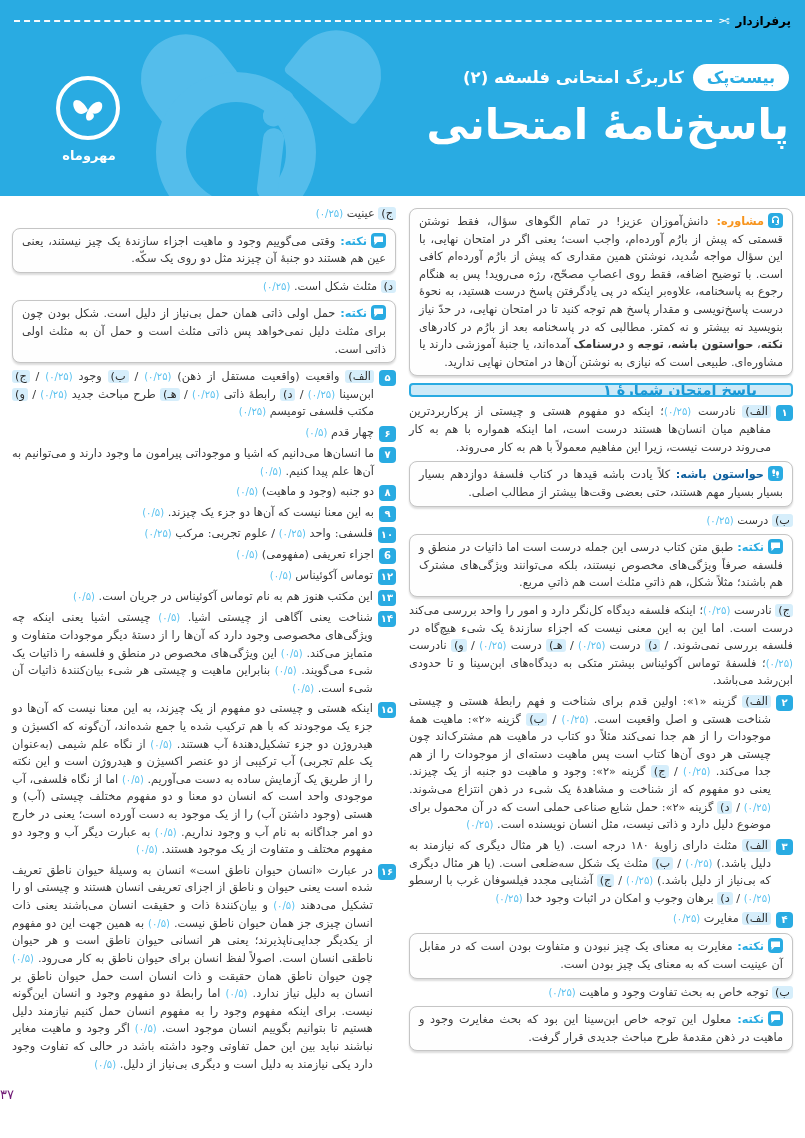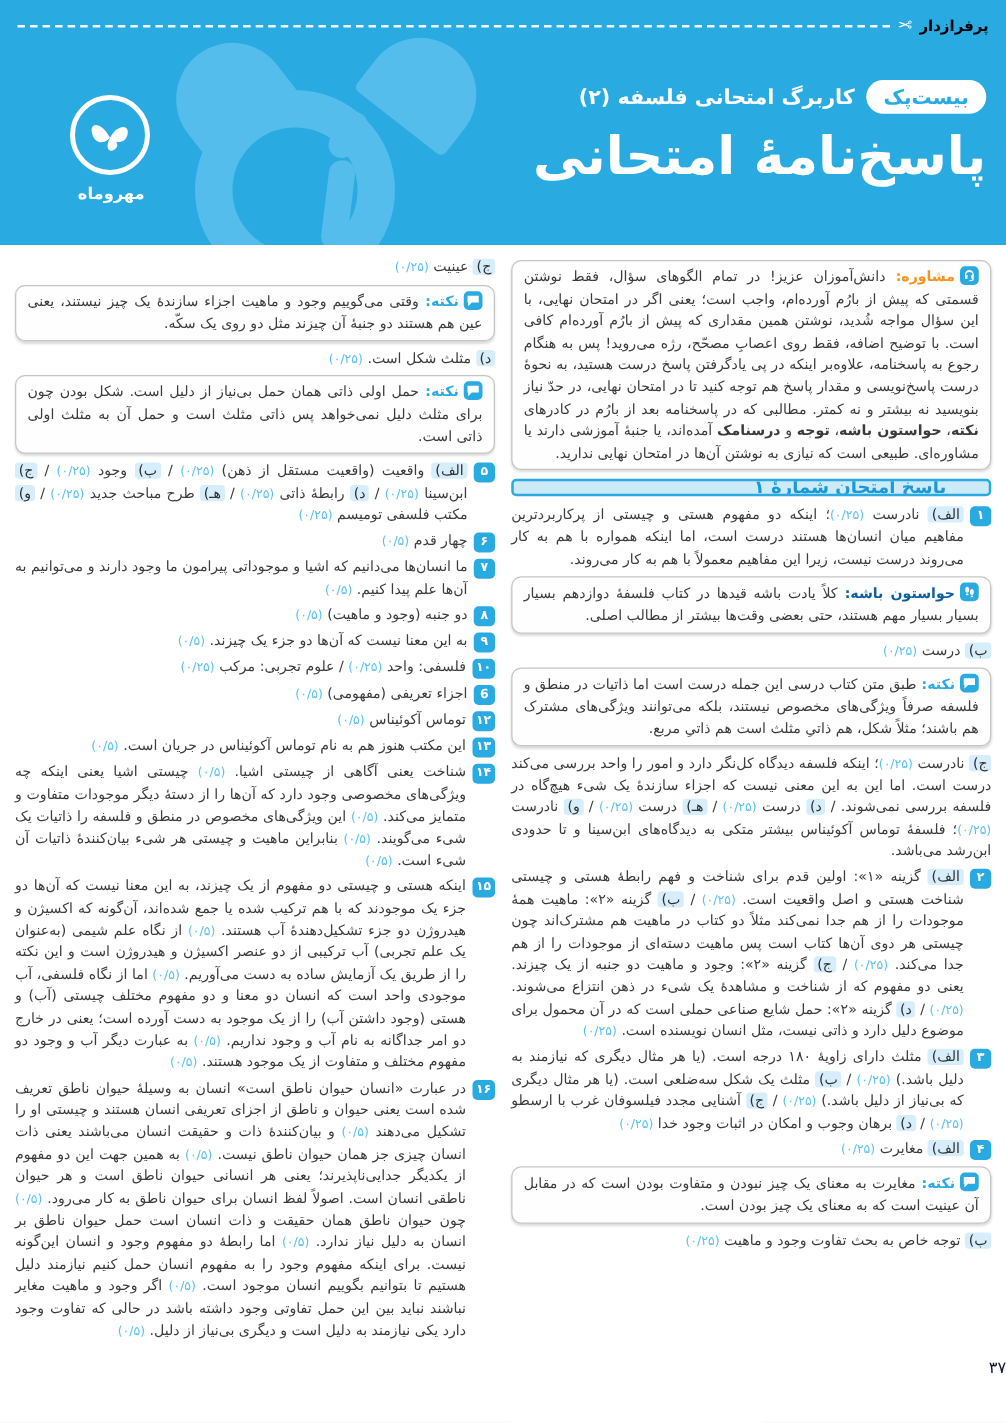--- a/index.html
+++ b/index.html
@@ -70,22 +70,22 @@
   .advice-label { color:#f7941d; }
 
   .section-header { display:flex; direction:rtl; align-items:center; height:14px;
                     border:2px solid #29abe2; background:#cdeaf8; border-radius:4px;
                     margin:7px 0 6px; overflow:hidden; }
   .hatch { width:24px; flex:0 0 24px; border-left:2px solid #29abe2;
            background:repeating-linear-gradient(45deg,#ffffff 0 3px,#8fd2f2 3px 6px); }
   .section-title { color:#1b99d6; font-weight:bold; font-size:14.5px;
                    line-height:27px; padding:0 10px; }
 
-  .footer-num { position:absolute; bottom:36px; left:0; right:0; text-align:right;
-                color:#0f172a; font-size:13px; }
+  .footer-num { position:absolute; bottom:36px; left:0; right:0; text-align:left;
+                color:#701a75; font-size:13px; }
 </style>
 </head>
 <body>
 
 <div class="page">
 
   <div class="header">
     <div class="cutline">
       <span class="cut-label">پرفرازدار</span>
       <span class="scissors">✂</span>
@@ -153,20 +153,23 @@
           <span class="item-body"><span class="part-label">الف)</span><span class="t"> مثلث دارای زاویهٔ ۱۸۰ درجه است. (یا هر مثال دیگری که نیازمند به دلیل باشد.) </span><span class="score">(۰/۲۵)</span><span class="t"> / </span><span class="part-label">ب)</span><span class="t"> مثلث یک شکل سه‌ضلعی است. (یا هر مثال دیگری که بی‌نیاز از دلیل باشد.) </span><span class="score">(۰/۲۵)</span><span class="t"> / </span><span class="part-label">ج)</span><span class="t"> آشنایی مجدد فیلسوفان غرب با ارسطو </span><span class="score">(۰/۲۵)</span><span class="t"> / </span><span class="part-label">د)</span><span class="t"> برهان وجوب و امکان در اثبات وجود خدا </span><span class="score">(۰/۲۵)</span></span>
         </div>
         <div class="item">
           <span class="num">۴</span>
           <span class="item-body"><span class="part-label">الف)</span><span class="t"> مغایرت </span><span class="score">(۰/۲۵)</span></span>
         </div>
         <div class="box note"><span class="box-icon"><svg viewBox="0 0 24 24">
               <path fill="#fff" d="M3 4h18v11H10l-6 6v-6H3z"></path>
             </svg></span><span class="box-label note-label">نکته: </span><span class="t">مغایرت به معنای یک چیز نبودن و متفاوت بودن است که در مقابل آن عینیت است که به معنای یک چیز بودن است.</span></div>
         <div class="cont-line"><span class="part-label">ب)</span><span class="t"> توجه خاص به بحث تفاوت وجود و ماهیت </span><span class="score">(۰/۲۵)</span></div>
+        <div class="box note"><span class="box-icon"><svg viewBox="0 0 24 24">
+              <path fill="#fff" d="M3 4h18v11H10l-6 6v-6H3z"></path>
+            </svg></span><span class="box-label note-label">نکته: </span><span class="t">معلول این توجه خاص ابن‌سینا این بود که بحث مغایرت وجود و ماهیت در ذهن مقدمهٔ طرح مباحث جدیدی قرار گرفت.</span></div>
       </div>
     <div class="col" id="col-left">
         <div class="cont-line"><span class="part-label">ج)</span><span class="t"> عینیت </span><span class="score">(۰/۲۵)</span></div>
         <div class="box note"><span class="box-icon"><svg viewBox="0 0 24 24">
               <path fill="#fff" d="M3 4h18v11H10l-6 6v-6H3z"></path>
             </svg></span><span class="box-label note-label">نکته: </span><span class="t">وقتی می‌گوییم وجود و ماهیت اجزاء سازندهٔ یک چیز نیستند، یعنی عین هم هستند دو جنبهٔ آن چیزند مثل دو روی یک سکّه.</span></div>
         <div class="cont-line"><span class="part-label">د)</span><span class="t"> مثلث شکل است. </span><span class="score">(۰/۲۵)</span></div>
         <div class="box note"><span class="box-icon"><svg viewBox="0 0 24 24">
               <path fill="#fff" d="M3 4h18v11H10l-6 6v-6H3z"></path>
             </svg></span><span class="box-label note-label">نکته: </span><span class="t">حمل اولی ذاتی همان حمل بی‌نیاز از دلیل است. شکل بودن چون برای مثلث دلیل نمی‌خواهد پس ذاتی مثلث است و حمل آن به مثلث اولی ذاتی است.</span></div>

